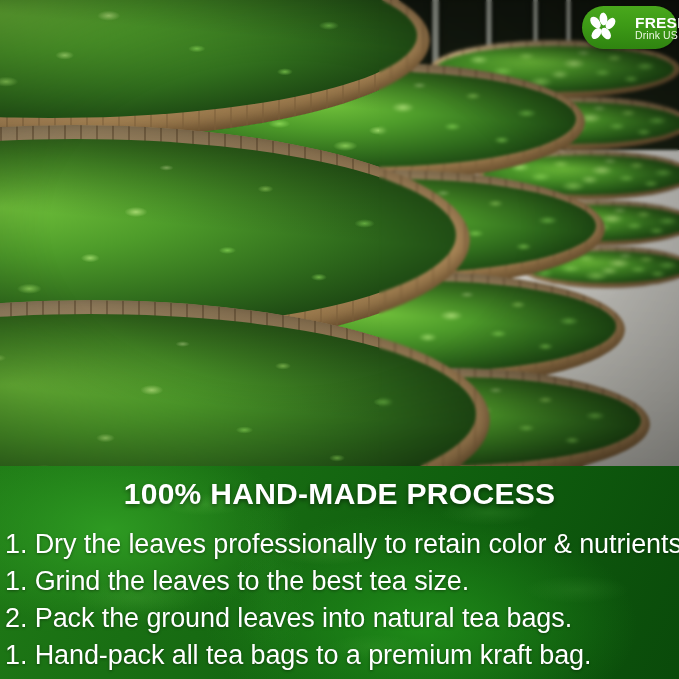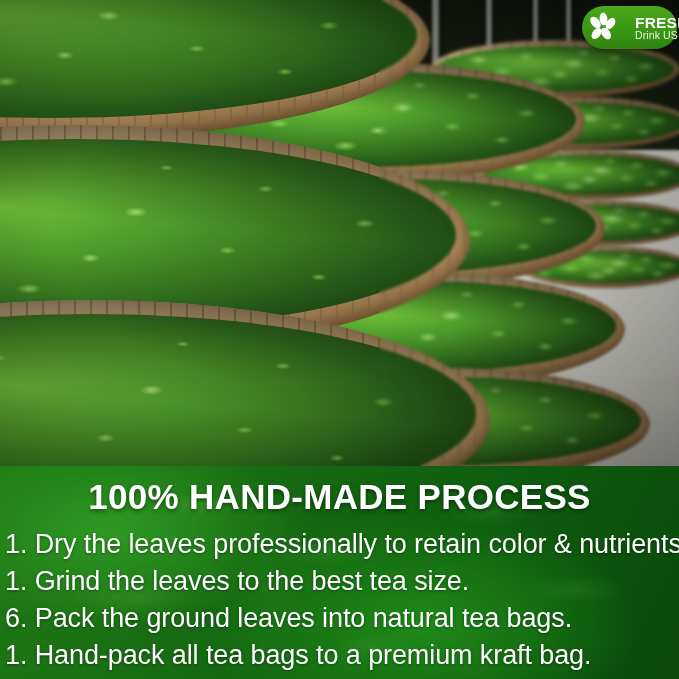--- a/index.html
+++ b/index.html
@@ -193,21 +193,21 @@
     pointer-events:none;
   }
   .panel-inner{position:relative;z-index:2;}
 
   .headline{
     position:absolute;left:0;top:11px;width:679px;
     text-align:center;
     color:#fff;
     font-family:"Liberation Sans", sans-serif;
     font-weight:bold;
-    font-size:35px;
+    font-size:30px;
     letter-spacing:.3px;
     text-shadow:0 2px 4px rgba(0,0,0,.45);
     white-space:nowrap;
   }
 
   .steps{
     position:absolute;left:0;top:60px;width:679px;
     padding:0 5px;
   }
   .step{
@@ -320,19 +320,19 @@
       <span class="logo-sub">Drink US</span>
     </div>
   </div>
 
   <div class="panel">
     <div class="panel-inner">
       <div class="headline">100% HAND-MADE PROCESS</div>
       <div class="steps">
         <div class="step">1. Dry the leaves professionally to retain color &amp; nutrients.</div>
         <div class="step">1. Grind the leaves to the best tea size.</div>
-        <div class="step">6. Pack the ground leaves into natural tea bags.</div>
+        <div class="step">2. Pack the ground leaves into natural tea bags.</div>
         <div class="step">1. Hand-pack all tea bags to a premium kraft bag.</div>
       </div>
     </div>
   </div>
 
 </div>
 
 </body></html>

